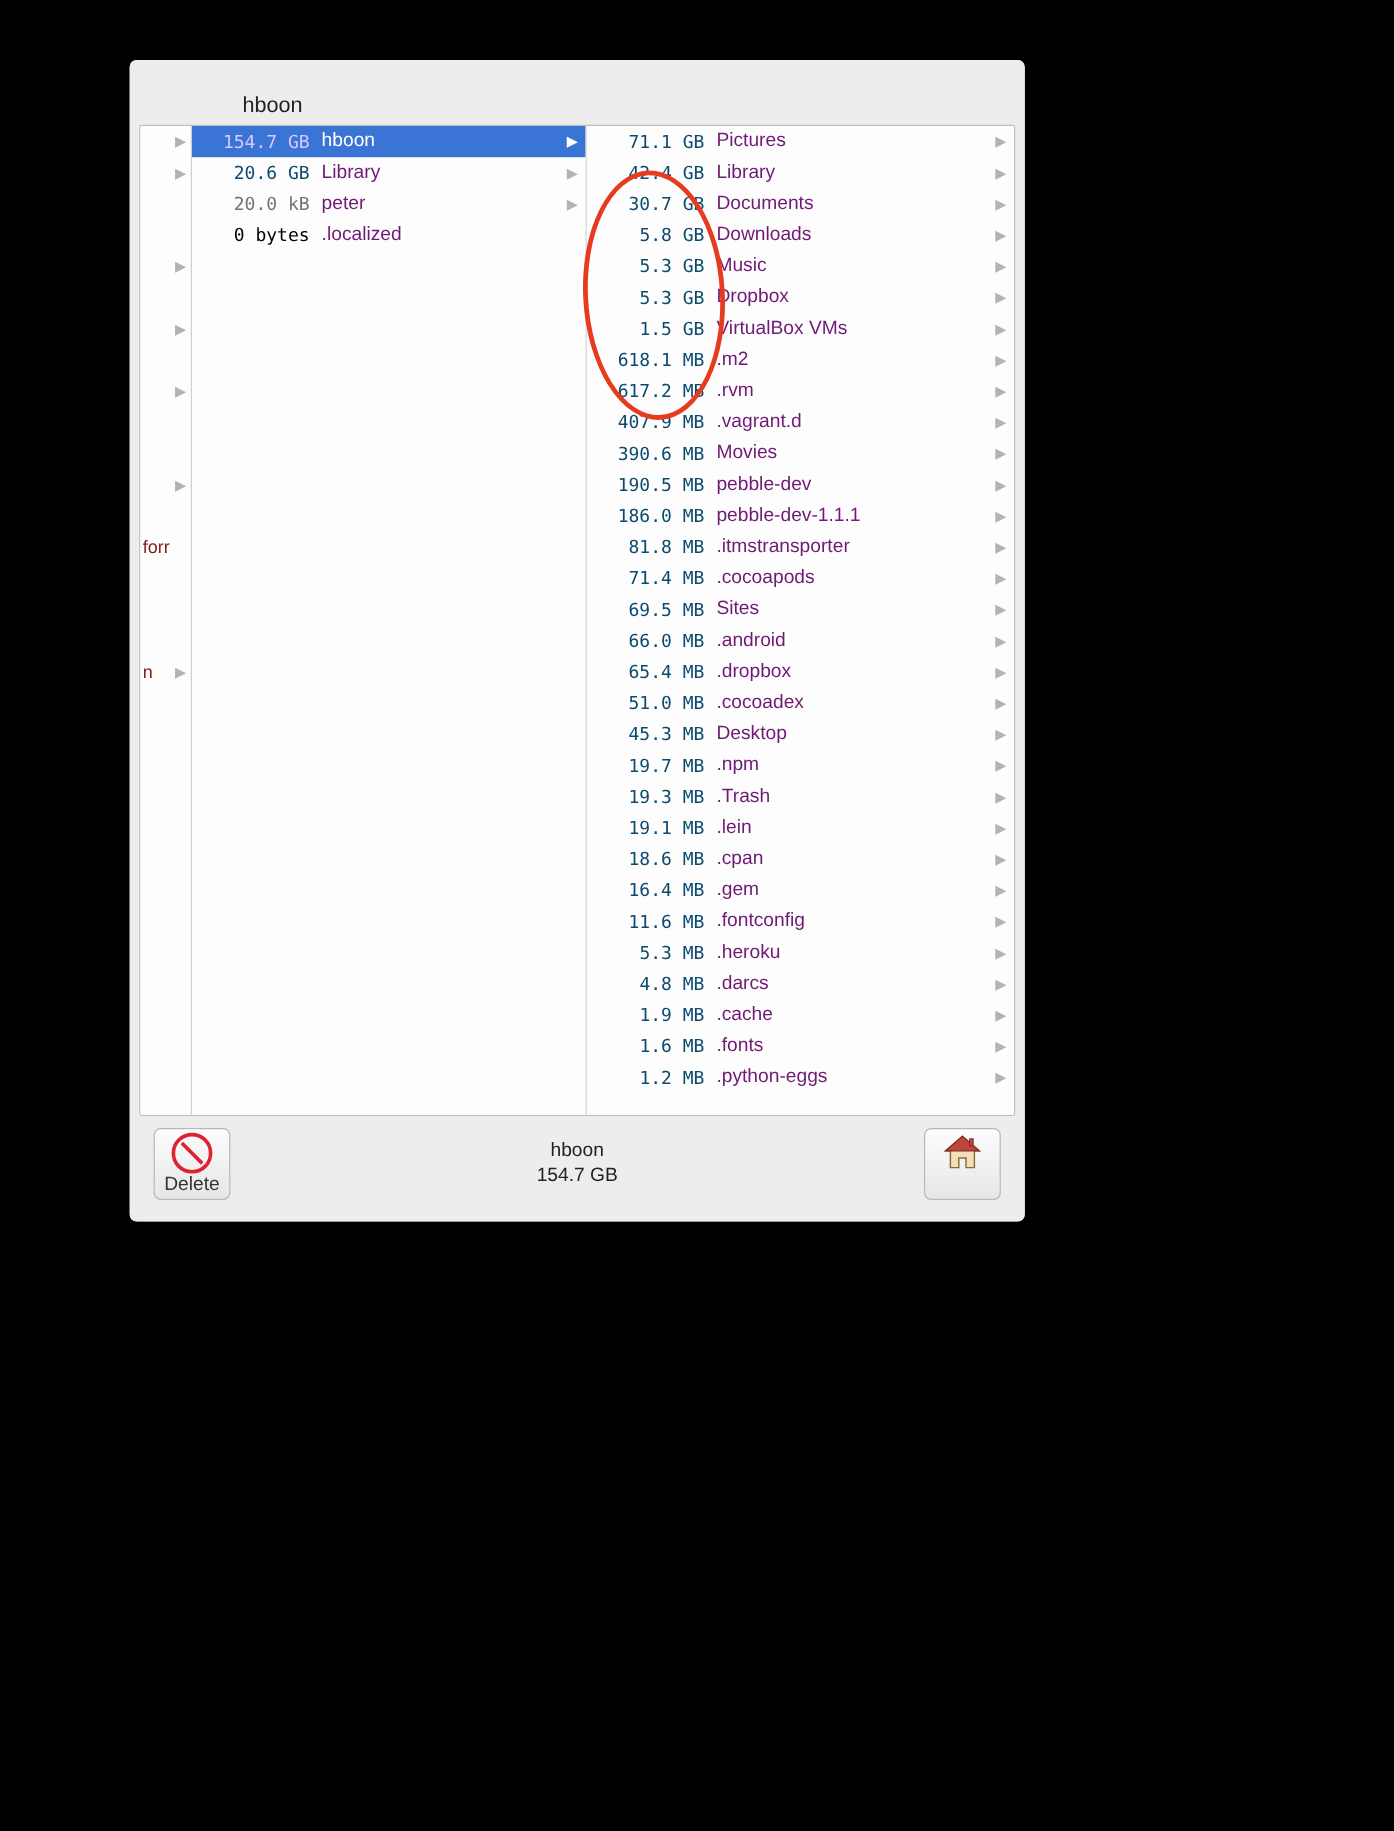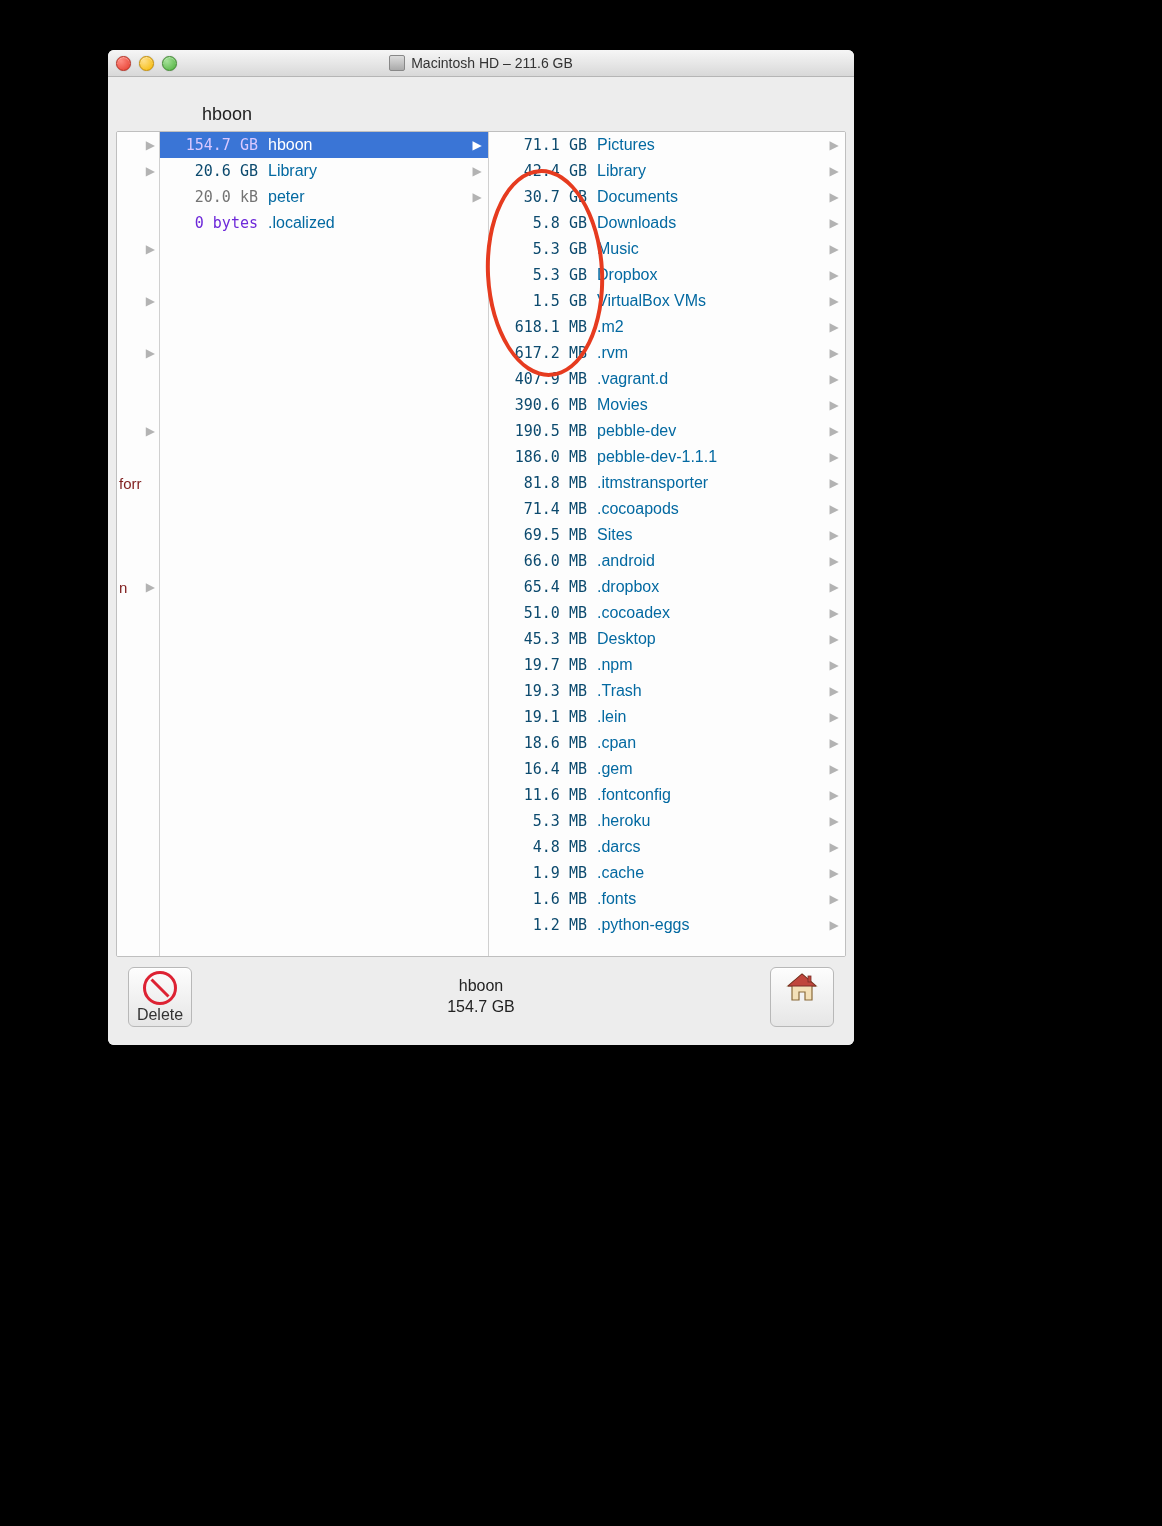--- a/index.html
+++ b/index.html
@@ -103,24 +103,24 @@
   .row .size {
     width: 92px;
     text-align: right;
     font-family: "Menlo","Monaco",monospace;
     font-size: 15px;
     color: #0c4a6e;
     padding-right: 10px;
   }
   .row.sel .size { color: #d9c8ff; }
   .row .size.green { color: #737373; }
-  .row .size.zero { color: #6d28d9; }
+  .row .size.zero { color: #000000; }
   .row .name {
     flex: 1;
-    color: #0369a1;
+    color: #701a75;
     overflow: hidden;
     text-overflow: ellipsis;
   }
   .row.sel .name { color: #fff; }
   .row .arrow {
     width: 14px;
     text-align: center;
     color: #b3b3b3;
     font-size: 12px;
   }
@@ -186,31 +186,20 @@
     transform: translateY(-50%) rotate(45deg);
   }
   .home-ic svg { width:34px;height:32px; }
   .columns-wrap { position:relative; }
 </style>
 </head>
 <body>
 
 <div class="window">
 
-  <div class="titlebar">
-    <div class="traffic">
-      <div class="tl red"></div>
-      <div class="tl yellow"></div>
-      <div class="tl green"></div>
-    </div>
-    <div class="title-center">
-      <span class="hdd-icon"></span>
-      <span>Macintosh HD – 211.6 GB</span>
-    </div>
-  </div>
 
   <div class="body">
 
     <div class="path-header">hboon</div>
 
     <div class="columns-wrap">
       <div class="columns">
 
         <div class="col col0" id="col0">
             <div class="stub-row">

